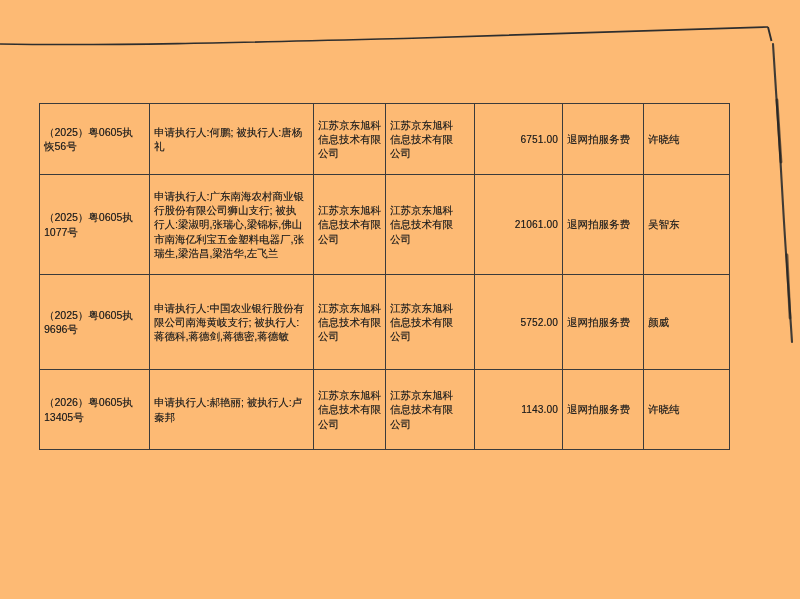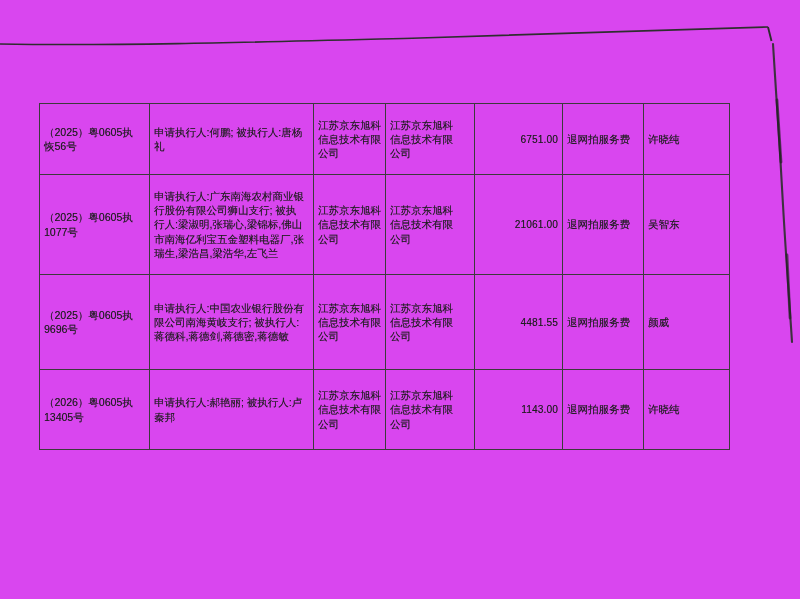--- a/index.html
+++ b/index.html
@@ -1,20 +1,20 @@
 <!DOCTYPE html>
 <html><head>
 <meta charset="utf-8">
 <style>
   html, body { margin: 0; padding: 0; }
   .page {
     position: relative;
     width: 800px;
     height: 599px;
-    background: #d946ef;
+    background: #fdba74;
     overflow: hidden;
     font-family: "Liberation Sans", sans-serif;
     color: #1d1d1d;
   }
   .paper-edges {
     position: absolute;
     left: 0; top: 0;
     width: 800px; height: 599px;
     pointer-events: none;
   }
@@ -128,21 +128,21 @@
           </td>
         <td class="c-parties">
             <div class="inner">申请执行人:中国农业银行股份有限公司南海黄岐支行; 被执行人:蒋德科,蒋德剑,蒋德密,蒋德敏</div>
           </td>
         <td class="c-co">
             <div class="inner">江苏京东旭科信息技术有限公司</div>
           </td>
         <td class="c-co2">
             <div class="inner">江苏京东旭科信息技术有限公司</div>
           </td>
-        <td class="c-amt"><span class="amt">4481.55</span></td>
+        <td class="c-amt"><span class="amt">5752.00</span></td>
         <td class="c-fee">退网拍服务费</td>
         <td class="c-name">颜威</td>
       </tr>
       <tr>
         <td class="c-case">
             <div class="inner">（2026）粤0605执13405号</div>
           </td>
         <td class="c-parties">
             <div class="inner">申请执行人:郝艳丽; 被执行人:卢秦邦</div>
           </td>

